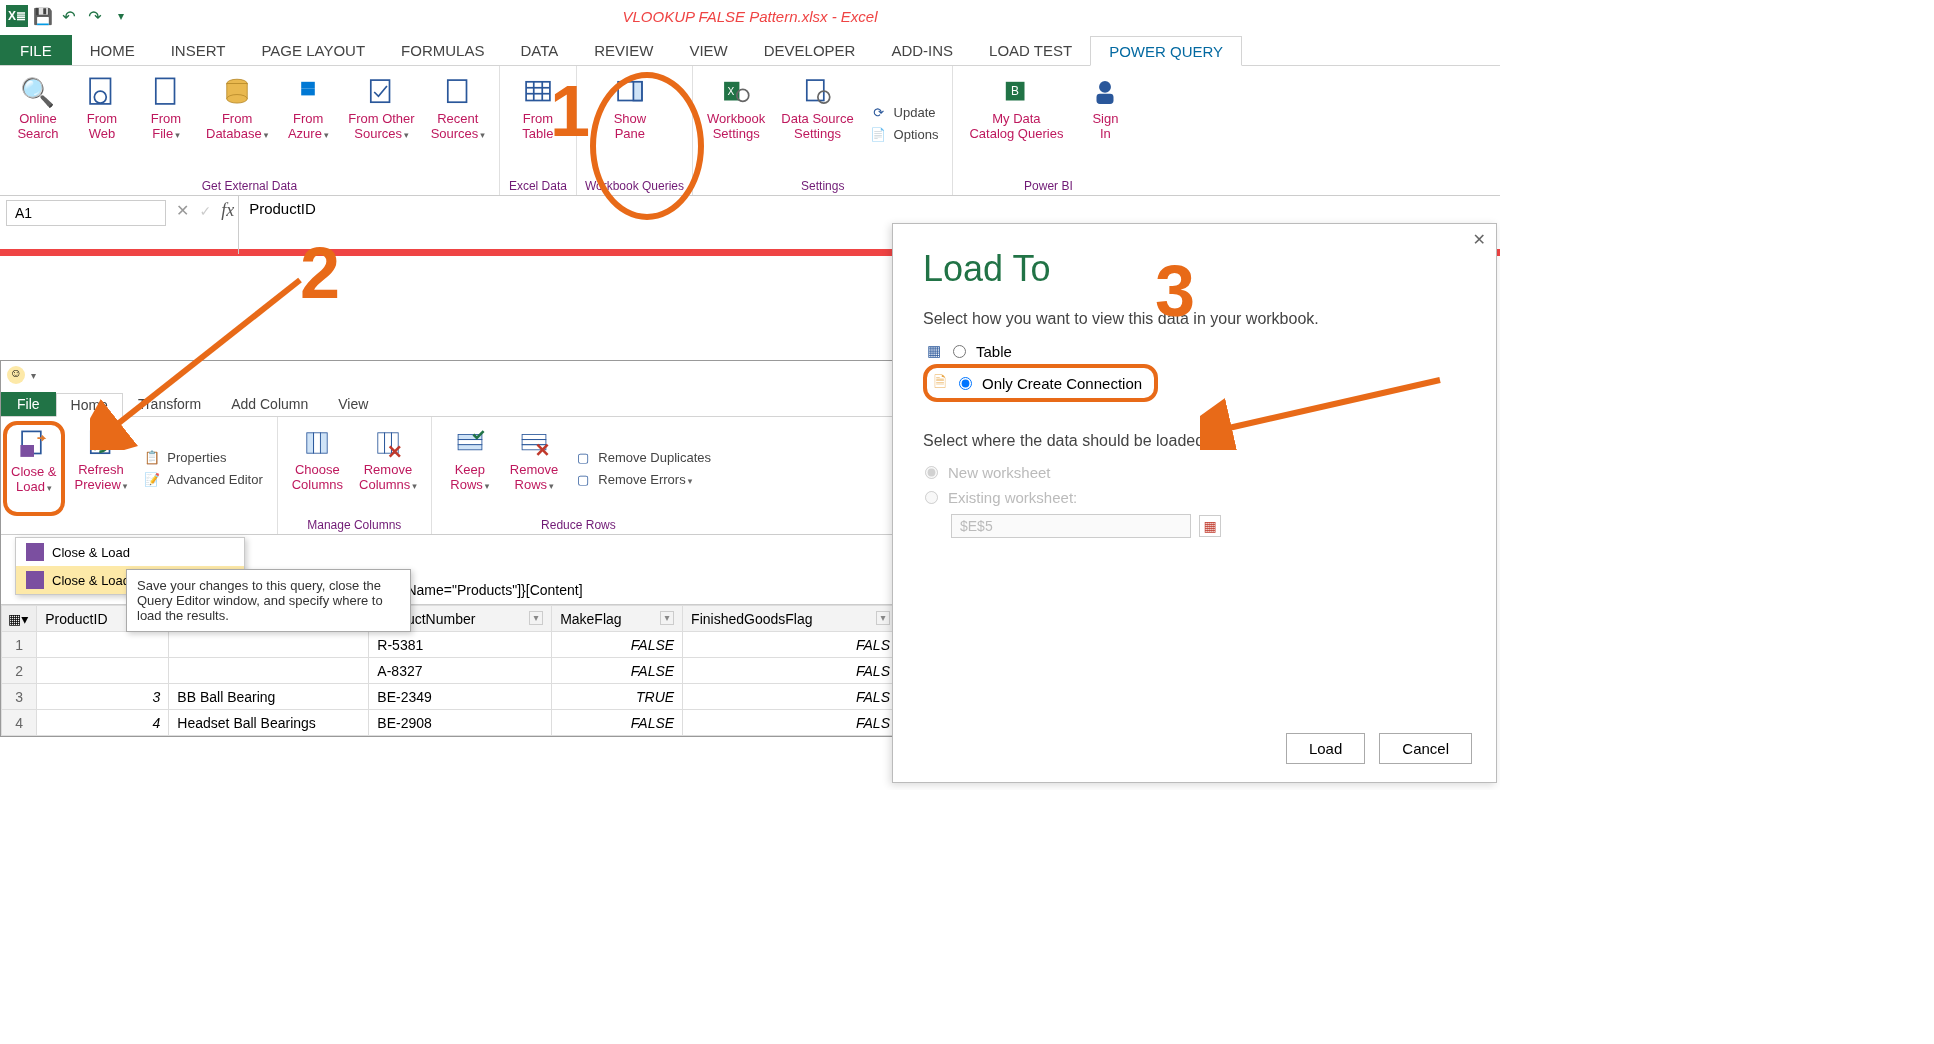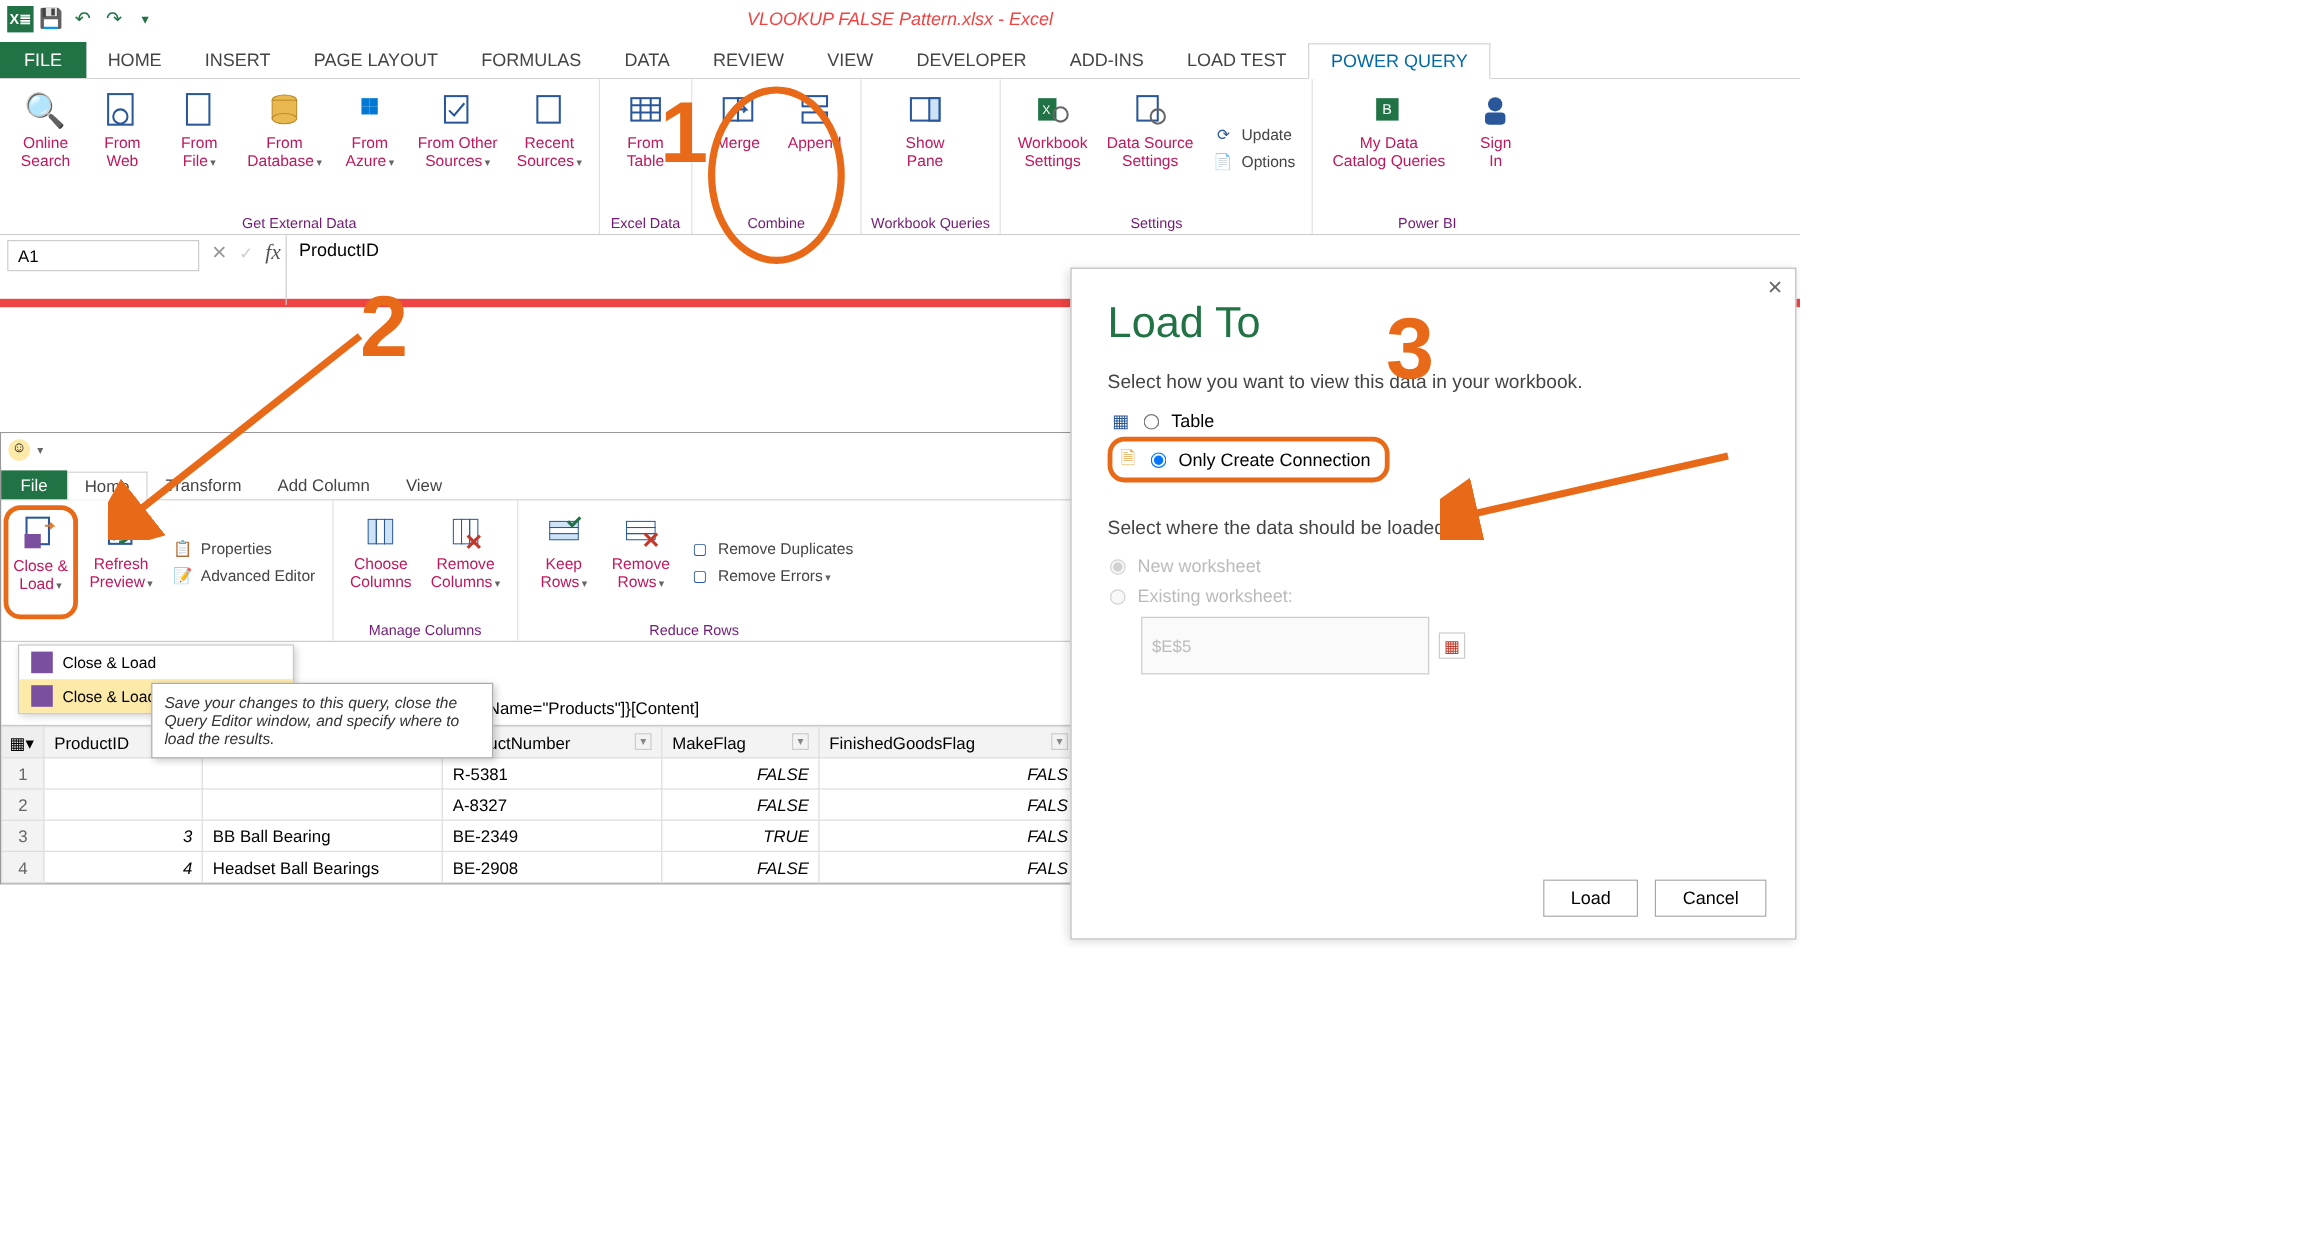--- a/index.html
+++ b/index.html
@@ -42,39 +42,39 @@
   .pq { position: absolute; top: 360px; left: 0; width: 900px; background: #fff; border: 1px solid #999; }
   .pq .pq-title { height: 28px; background: #fff; display:flex; align-items:center; gap:6px; padding:0 6px; }
   .pq .pq-tabs { height: 28px; display:flex; align-items:flex-end; border-bottom:1px solid #d4d4d4; }
   .pq .pq-tabs .file-tab { background:#217346; color:#fff; height:24px; padding:0 16px; display:flex; align-items:center; font-size:14px; }
   .pq .pq-tabs .tab { height:24px; padding:0 14px; display:flex; align-items:center; font-size:14px; color:#444; border:1px solid transparent; }
   .pq .pq-tabs .tab.active { border:1px solid #d4d4d4; border-bottom:1px solid #fff; margin-bottom:-1px; }
   .pq .pq-ribbon { height: 118px; border-bottom:1px solid #ccc; display:flex; }
   .pq-drop { position:absolute; top:176px; left:14px; background:#fff; border:1px solid #c9c9c9; width:230px; box-shadow:2px 2px 6px rgba(0,0,0,0.2); z-index:5; }
   .pq-drop .di { display:flex; align-items:center; gap:8px; padding:5px 10px; font-size:13px; }
   .pq-drop .di.hl { background:#fde9a8; }
-  .tooltip { position:absolute; top:208px; left:125px; width:285px; background:#fff; border:1px solid #aaa; padding:8px 10px; font-size:13px; color:#333; box-shadow:2px 2px 6px rgba(0,0,0,0.2); z-index:6;font-style:italic; }
+  .tooltip { position:absolute; top:208px; left:125px; width:285px; background:#fff; border:1px solid #aaa; padding:8px 10px; font-size:13px; color:#333; box-shadow:2px 2px 6px rgba(0,0,0,0.2); z-index:6; }
   .pq .pq-fbar { height:30px; border-bottom:1px solid #ccc; padding:4px 10px; font-size:14px; display:flex; align-items:center; }
   .pq table { border-collapse:collapse; width:100%; font-size:14px; }
   .pq th, .pq td { border:1px solid #ddd; padding:3px 8px; text-align:left; height:26px; }
   .pq th { background:#f3f3f3; font-weight:normal; }
   .pq td.rn { background:#f3f3f3; text-align:center; width:30px; color:#666; }
   .pq .fcol-head { background:#eee; width:32px; text-align:left; padding-left:6px; }
   .hdr-drop { font-size:10px; color:#888; float:right; border:1px solid #ccc; width:14px; height:14px; display:inline-flex; align-items:center; justify-content:center; }
   
   
   .loadto { position:absolute; top:223px; right:3px; width:605px; height:560px; background:#fff; border:1px solid #bbb; padding:24px 30px; box-shadow:-2px 2px 8px rgba(0,0,0,0.15); }
   .loadto .close-x { position:absolute; top:6px; right:10px; font-size:16px; color:#666; cursor:pointer; }
   .loadto h2 { font-size:36px; font-weight:300; color:#217346; margin-bottom:20px; }
   .loadto .sub { font-size:16px; color:#444; margin:18px 0 10px; }
   .loadto .optrow { display:flex; align-items:center; gap:10px; padding:4px 2px; font-size:15px; }
   .loadto .optrow.disabled { color:#bbb; }
   .loadto .optrow .oico { width:18px; height:18px; display:flex; align-items:center; justify-content:center; color:#2a579a; }
   .loadto .hl-box { border:4px solid #e86a18; border-radius:14px; padding:2px 10px 2px 2px; display:inline-flex; }
-  .loadto input[type=text] { border:1px solid #ccc; padding:15px 8px; font-size:14px; width:240px; color:#bbb; }
+  .loadto input[type=text] { border:1px solid #ccc; padding:3px 8px; font-size:14px; width:240px; color:#bbb; }
   .loadto .actions { position:absolute; bottom:18px; right:24px; display:flex; gap:14px; }
   .loadto .actions button { padding:6px 22px; font-size:15px; background:#fff; border:1px solid #aaa; cursor:pointer; }
   .loadto .chk { display:flex; align-items:center; gap:10px; margin-top:28px; font-size:15px; }
   .loadto .chk .cbox { width:16px; height:16px; border:1px solid #777; }
   
   
   .annot-circle { position:absolute; border:6px solid #e86a18; border-radius:50%; pointer-events:none; }
   .annot-num { position:absolute; font-size:72px; font-weight:900; color:#e86a18; font-family:Impact, "Arial Black", sans-serif; pointer-events:none; }
   .arrow-svg { position:absolute; pointer-events:none; }
   
@@ -195,45 +195,20 @@
               <line x1="25" y1="8" x2="25" y2="30" stroke="#2a579a" stroke-width="2"></line>
             </svg>
           </div>
           <div class="lbl" style="white-space:pre-line">From
 Table</div>
         </div>
     </div>
     <div class="gname">Excel Data</div>
   </div>
 
-  <div class="rgroup">
-    <div class="items">
-      <div class="rbtn">
-          <div class="ico">
-            <svg viewBox="0 0 40 40">
-              <rect x="6" y="8" width="14" height="22" fill="none" stroke="#2a579a" stroke-width="2"></rect>
-              <rect x="20" y="8" width="14" height="22" fill="none" stroke="#2a579a" stroke-width="2"></rect>
-              <path d="M20 19 l8 0 l-3 -3 m3 3 l-3 3" stroke="#2a579a" fill="none" stroke-width="2"></path>
-            </svg>
-          </div>
-          <div class="lbl">Merge</div>
-        </div>
-      <div class="rbtn">
-          <div class="ico">
-            <svg viewBox="0 0 40 40">
-              <rect x="8" y="6" width="24" height="10" fill="none" stroke="#2a579a" stroke-width="2"></rect>
-              <rect x="8" y="22" width="24" height="10" fill="none" stroke="#2a579a" stroke-width="2"></rect>
-              <line x1="20" y1="16" x2="20" y2="22" stroke="#2a579a" stroke-width="2"></line>
-            </svg>
-          </div>
-          <div class="lbl">Append</div>
-        </div>
-    </div>
-    <div class="gname">Combine</div>
-  </div>
 
   <div class="rgroup">
     <div class="items">
       <div class="rbtn" style="min-width:90px;">
           <div class="ico">
             <svg viewBox="0 0 40 40">
               <rect x="6" y="8" width="28" height="22" fill="none" stroke="#2a579a" stroke-width="2"></rect>
               <rect x="24" y="8" width="10" height="22" fill="#cfe3f7" stroke="#2a579a" stroke-width="2"></rect>
             </svg>
           </div>

